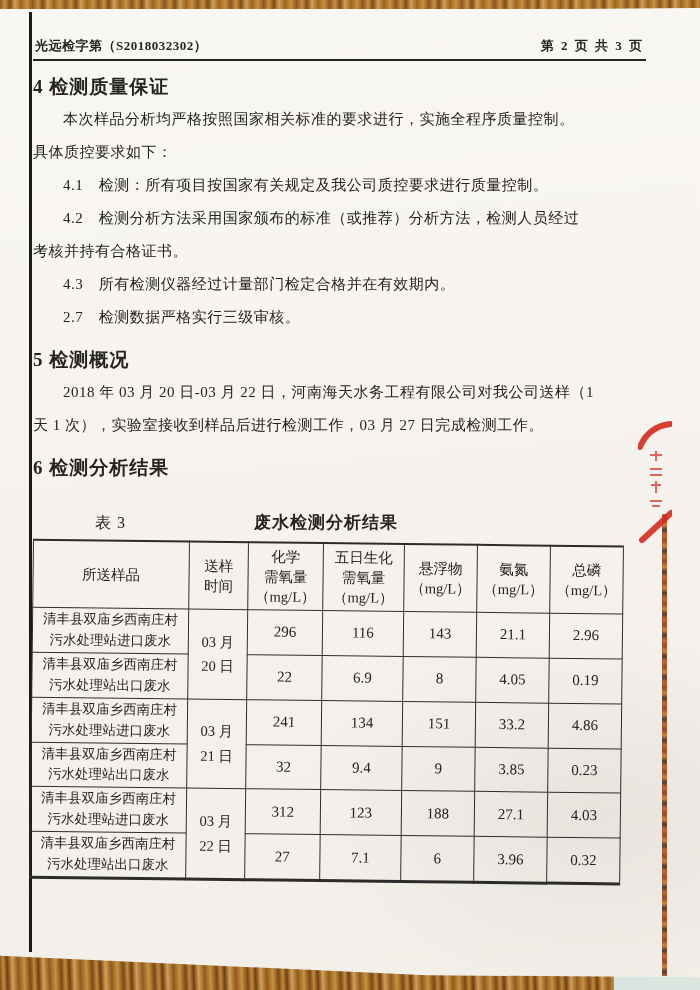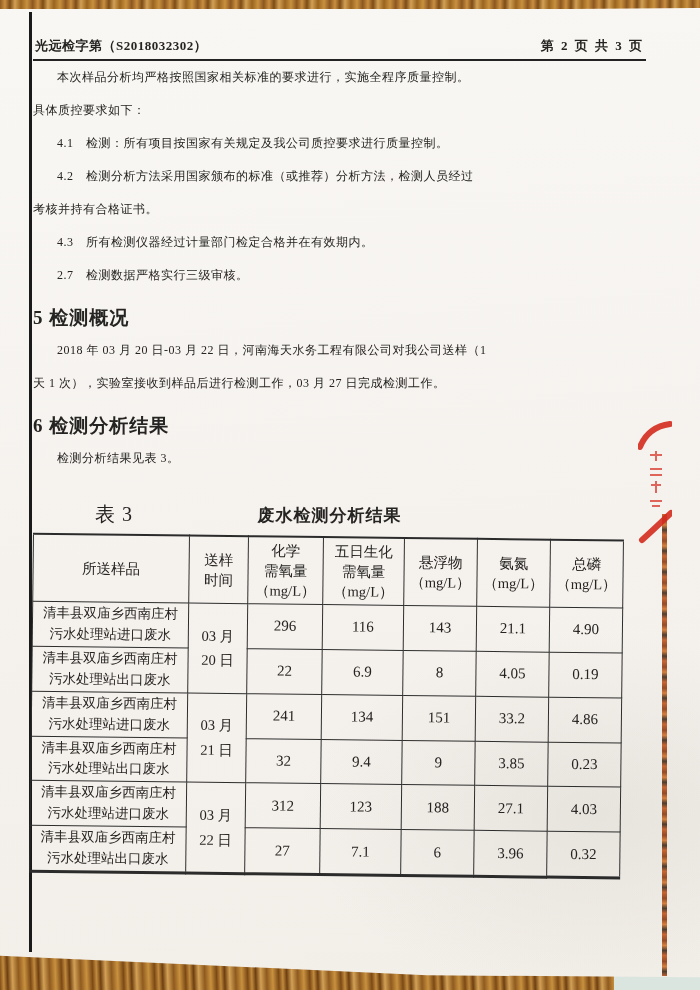--- a/index.html
+++ b/index.html
@@ -52,26 +52,26 @@
     display:flex; justify-content:space-between; align-items:flex-end;
     border-bottom:2px solid #232323; padding:0 2px 4px 2px;
     font-size:13px; font-weight:bold; letter-spacing:0.5px;
   }
   .doc-header .pageinfo { letter-spacing:2px;text-align:center; }
   .sec-heading {
     font-size:19px; font-weight:bold; letter-spacing:1px;
     margin:12px 0 2px 0; line-height:28px;
   }
   .para {
-    font-size:12px; line-height:33px; letter-spacing:0.5px;
+    font-size:15px; line-height:33px; letter-spacing:0.5px;
     white-space:pre-line; margin:0;
   }
   .indent { text-indent:2em; }
   .caption-row { display:flex; align-items:baseline; margin:6px 0 5px 0; }
-  .caption-label { font-size:20px; margin-left:62px; letter-spacing:1px; }
+  .caption-label { font-size:16px; margin-left:62px; letter-spacing:1px; }
   .caption-title { flex:1; text-align:center; font-size:17px; font-weight:bold; letter-spacing:1px;margin-top:23px; }
   table.results {
     width:590px; border-collapse:collapse; table-layout:fixed;
     transform:rotate(0.65deg); transform-origin:20px 0;
     border-top:2.5px solid #2b2b2b; border-bottom:3px solid #2b2b2b;
   }
   table.results th, table.results td {
     border:1.6px solid #2e2e2e; text-align:center; vertical-align:middle;
     white-space:pre-line; padding:1px 2px; font-weight:normal;
   }
@@ -107,34 +107,34 @@
       </svg>
     </div>
 
     <div class="content">
 
       <div class="doc-header">
         <span>光远检字第（S2018032302）</span>
         <span class="pageinfo">第 2 页 共 3 页</span>
       </div>
 
+      <div class="sec-heading">4 检测质量保证</div>
       <p class="para indent">本次样品分析均严格按照国家相关标准的要求进行，实施全程序质量控制。
 具体质控要求如下：</p>
       <p class="para indent">4.1　检测：所有项目按国家有关规定及我公司质控要求进行质量控制。</p>
       <p class="para indent">4.2　检测分析方法采用国家颁布的标准（或推荐）分析方法，检测人员经过
 考核并持有合格证书。</p>
       <p class="para indent">4.3　所有检测仪器经过计量部门检定合格并在有效期内。</p>
       <p class="para indent">2.7　检测数据严格实行三级审核。</p>
 
       <div class="sec-heading">5 检测概况</div>
       <p class="para indent">2018 年 03 月 20 日-03 月 22 日，河南海天水务工程有限公司对我公司送样（1
 天 1 次），实验室接收到样品后进行检测工作，03 月 27 日完成检测工作。</p>
 
       <div class="sec-heading">6 检测分析结果</div>
-      <p class="para indent">检测分析结果见表 3。</p>
 
       <div class="caption-row">
         <span class="caption-label">表 3</span>
         <span class="caption-title">废水检测分析结果</span>
         <span style="width:120px"></span>
       </div>
 
       <table class="results">
         <colgroup>
           <col style="width:156px">
@@ -167,21 +167,21 @@
         <tbody>
           <tr>
             <td class="sample">清丰县双庙乡西南庄村
 污水处理站进口废水</td>
             <td class="date" rowspan="2">03 月
 20 日</td>
             <td class="val">296</td>
             <td class="val">116</td>
             <td class="val">143</td>
             <td class="val">21.1</td>
-            <td class="val">4.90</td>
+            <td class="val">2.96</td>
           </tr>
           <tr>
             <td class="sample">清丰县双庙乡西南庄村
 污水处理站出口废水</td>
             <td class="val">22</td>
             <td class="val">6.9</td>
             <td class="val">8</td>
             <td class="val">4.05</td>
             <td class="val">0.19</td>
           </tr>

